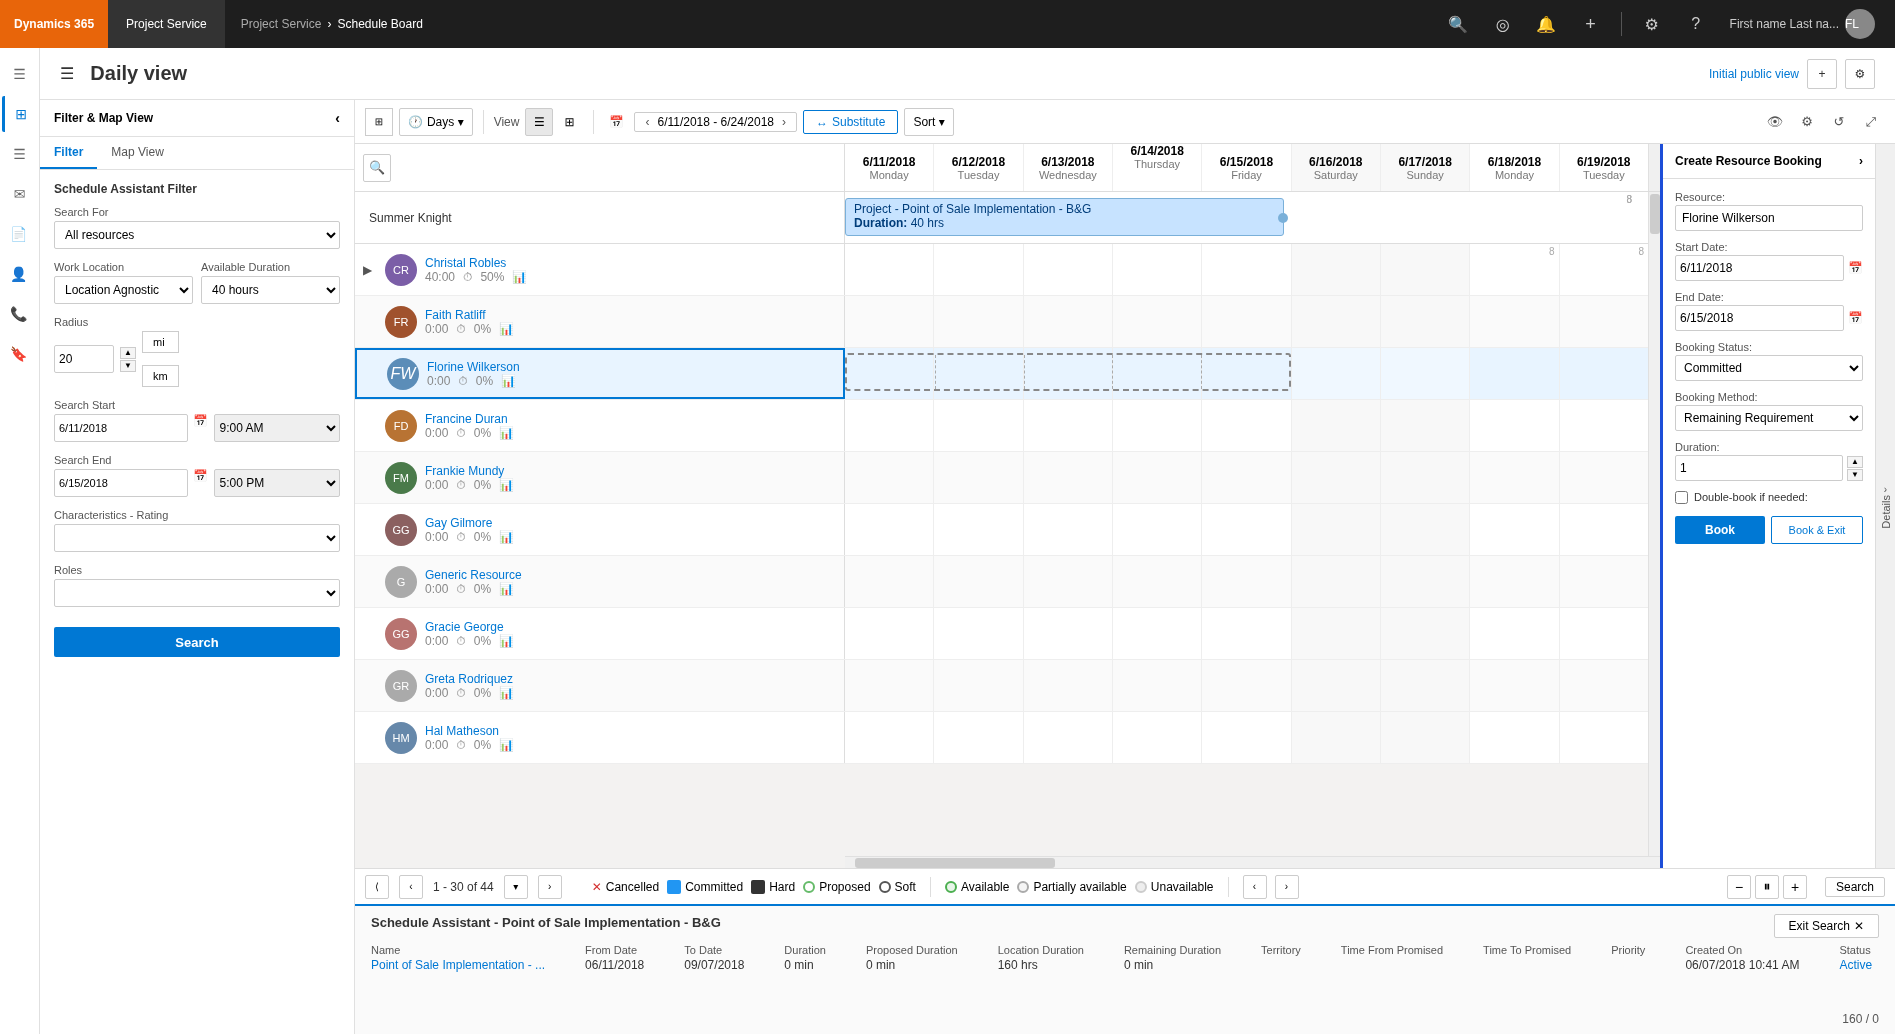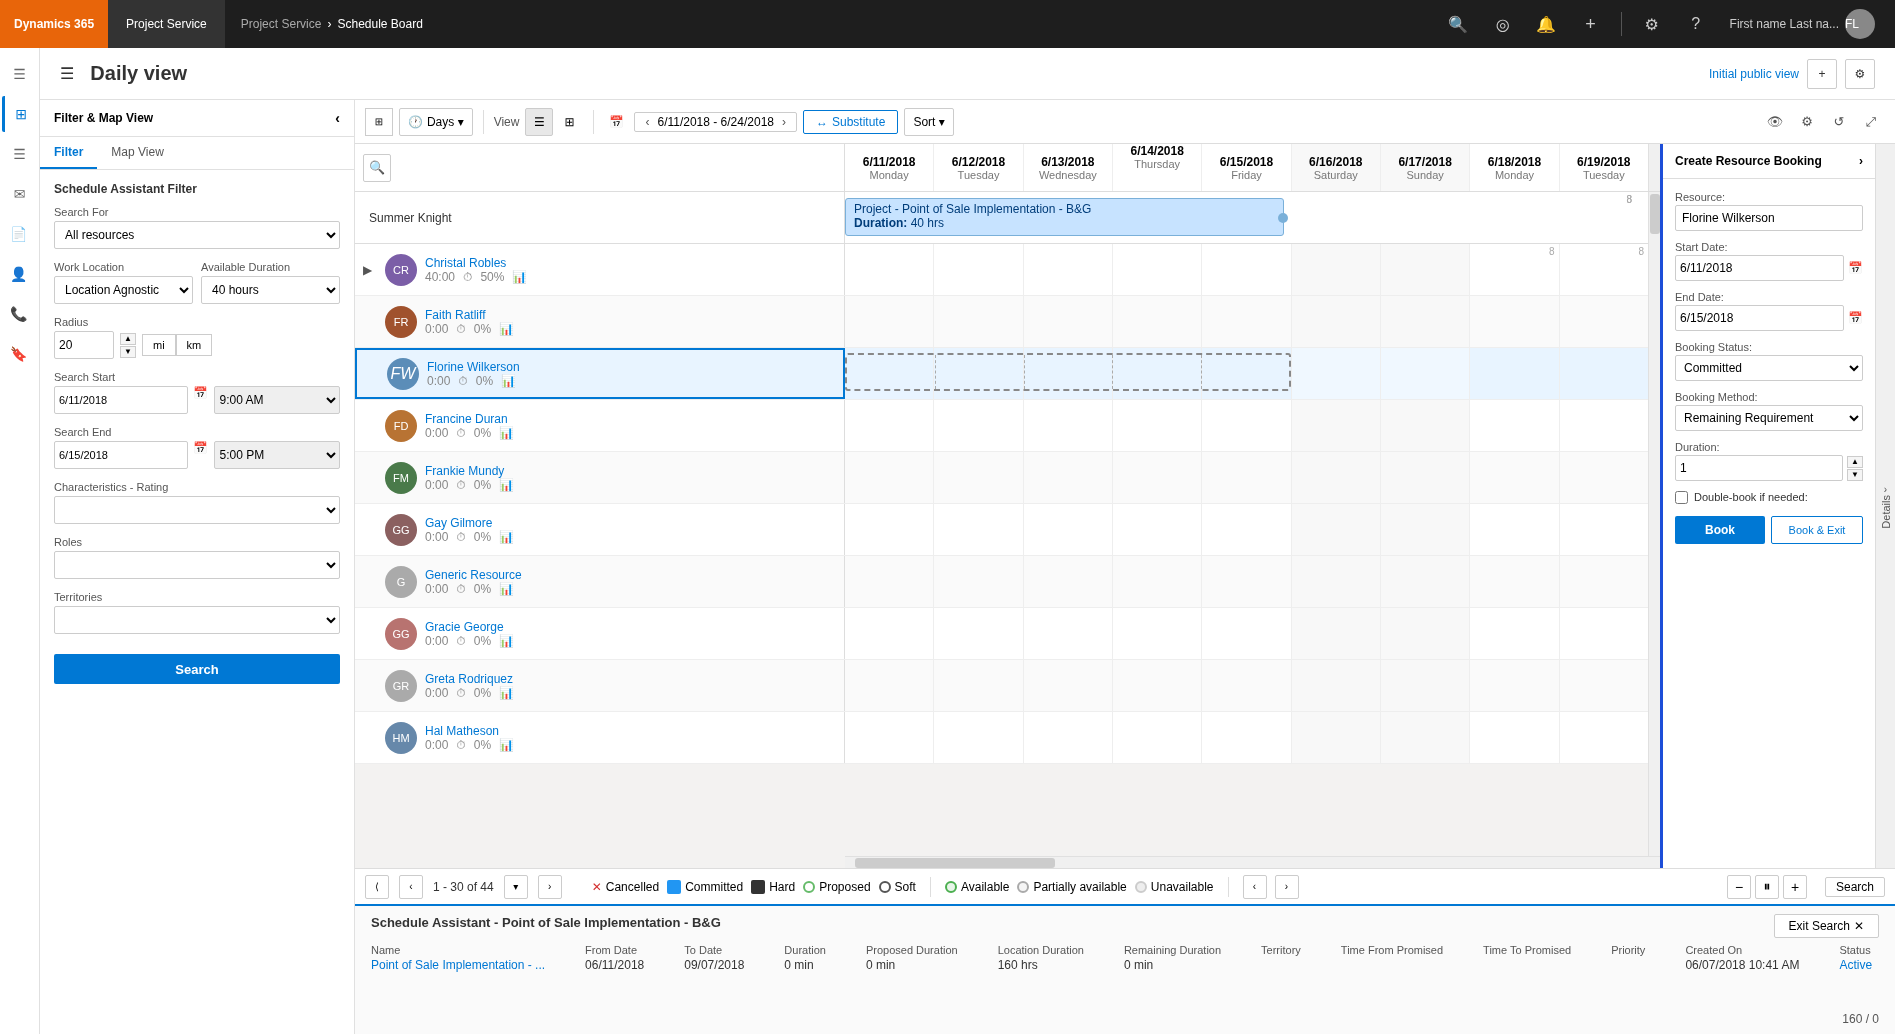--- a/index.html
+++ b/index.html
@@ -216,21 +216,22 @@
     }
     .radius-input {
       width: 60px;
       height: 28px;
       border: 1px solid #ccc;
       border-radius: 2px;
       padding: 0 4px;
     }
     .radio-btn-group {
       display: flex;
-      gap: 0;
+      gap: 12px;
+      flex-direction: column;
     }
     .radio-btn {
       padding: 4px 10px;
       border: 1px solid #ccc;
       background: #fff;
       font-size: 11px;
       cursor: pointer;
     }
     .filter-datetime-row {
       display: flex;
@@ -705,26 +706,20 @@
             </select>
           </div>
 
           <div class="filter-field">
             <div class="filter-label">Roles</div>
             <select class="filter-select">
               <option></option>
             </select>
           </div>
 
-          <div class="filter-field">
-            <div class="filter-label">Territories</div>
-            <select class="filter-select">
-              <option></option>
-            </select>
-          </div>
 
           <button class="filter-search-btn">Search</button>
         </div>
       </div>
 
       <div class="board-area">
 
         <div class="board-toolbar">
           <div style="width:28px;height:28px;border:1px solid #ccc;background:#fff;display:flex;align-items:center;justify-content:center;cursor:pointer;font-size:10px;">⊞</div>
           <div class="toolbar-btn">

